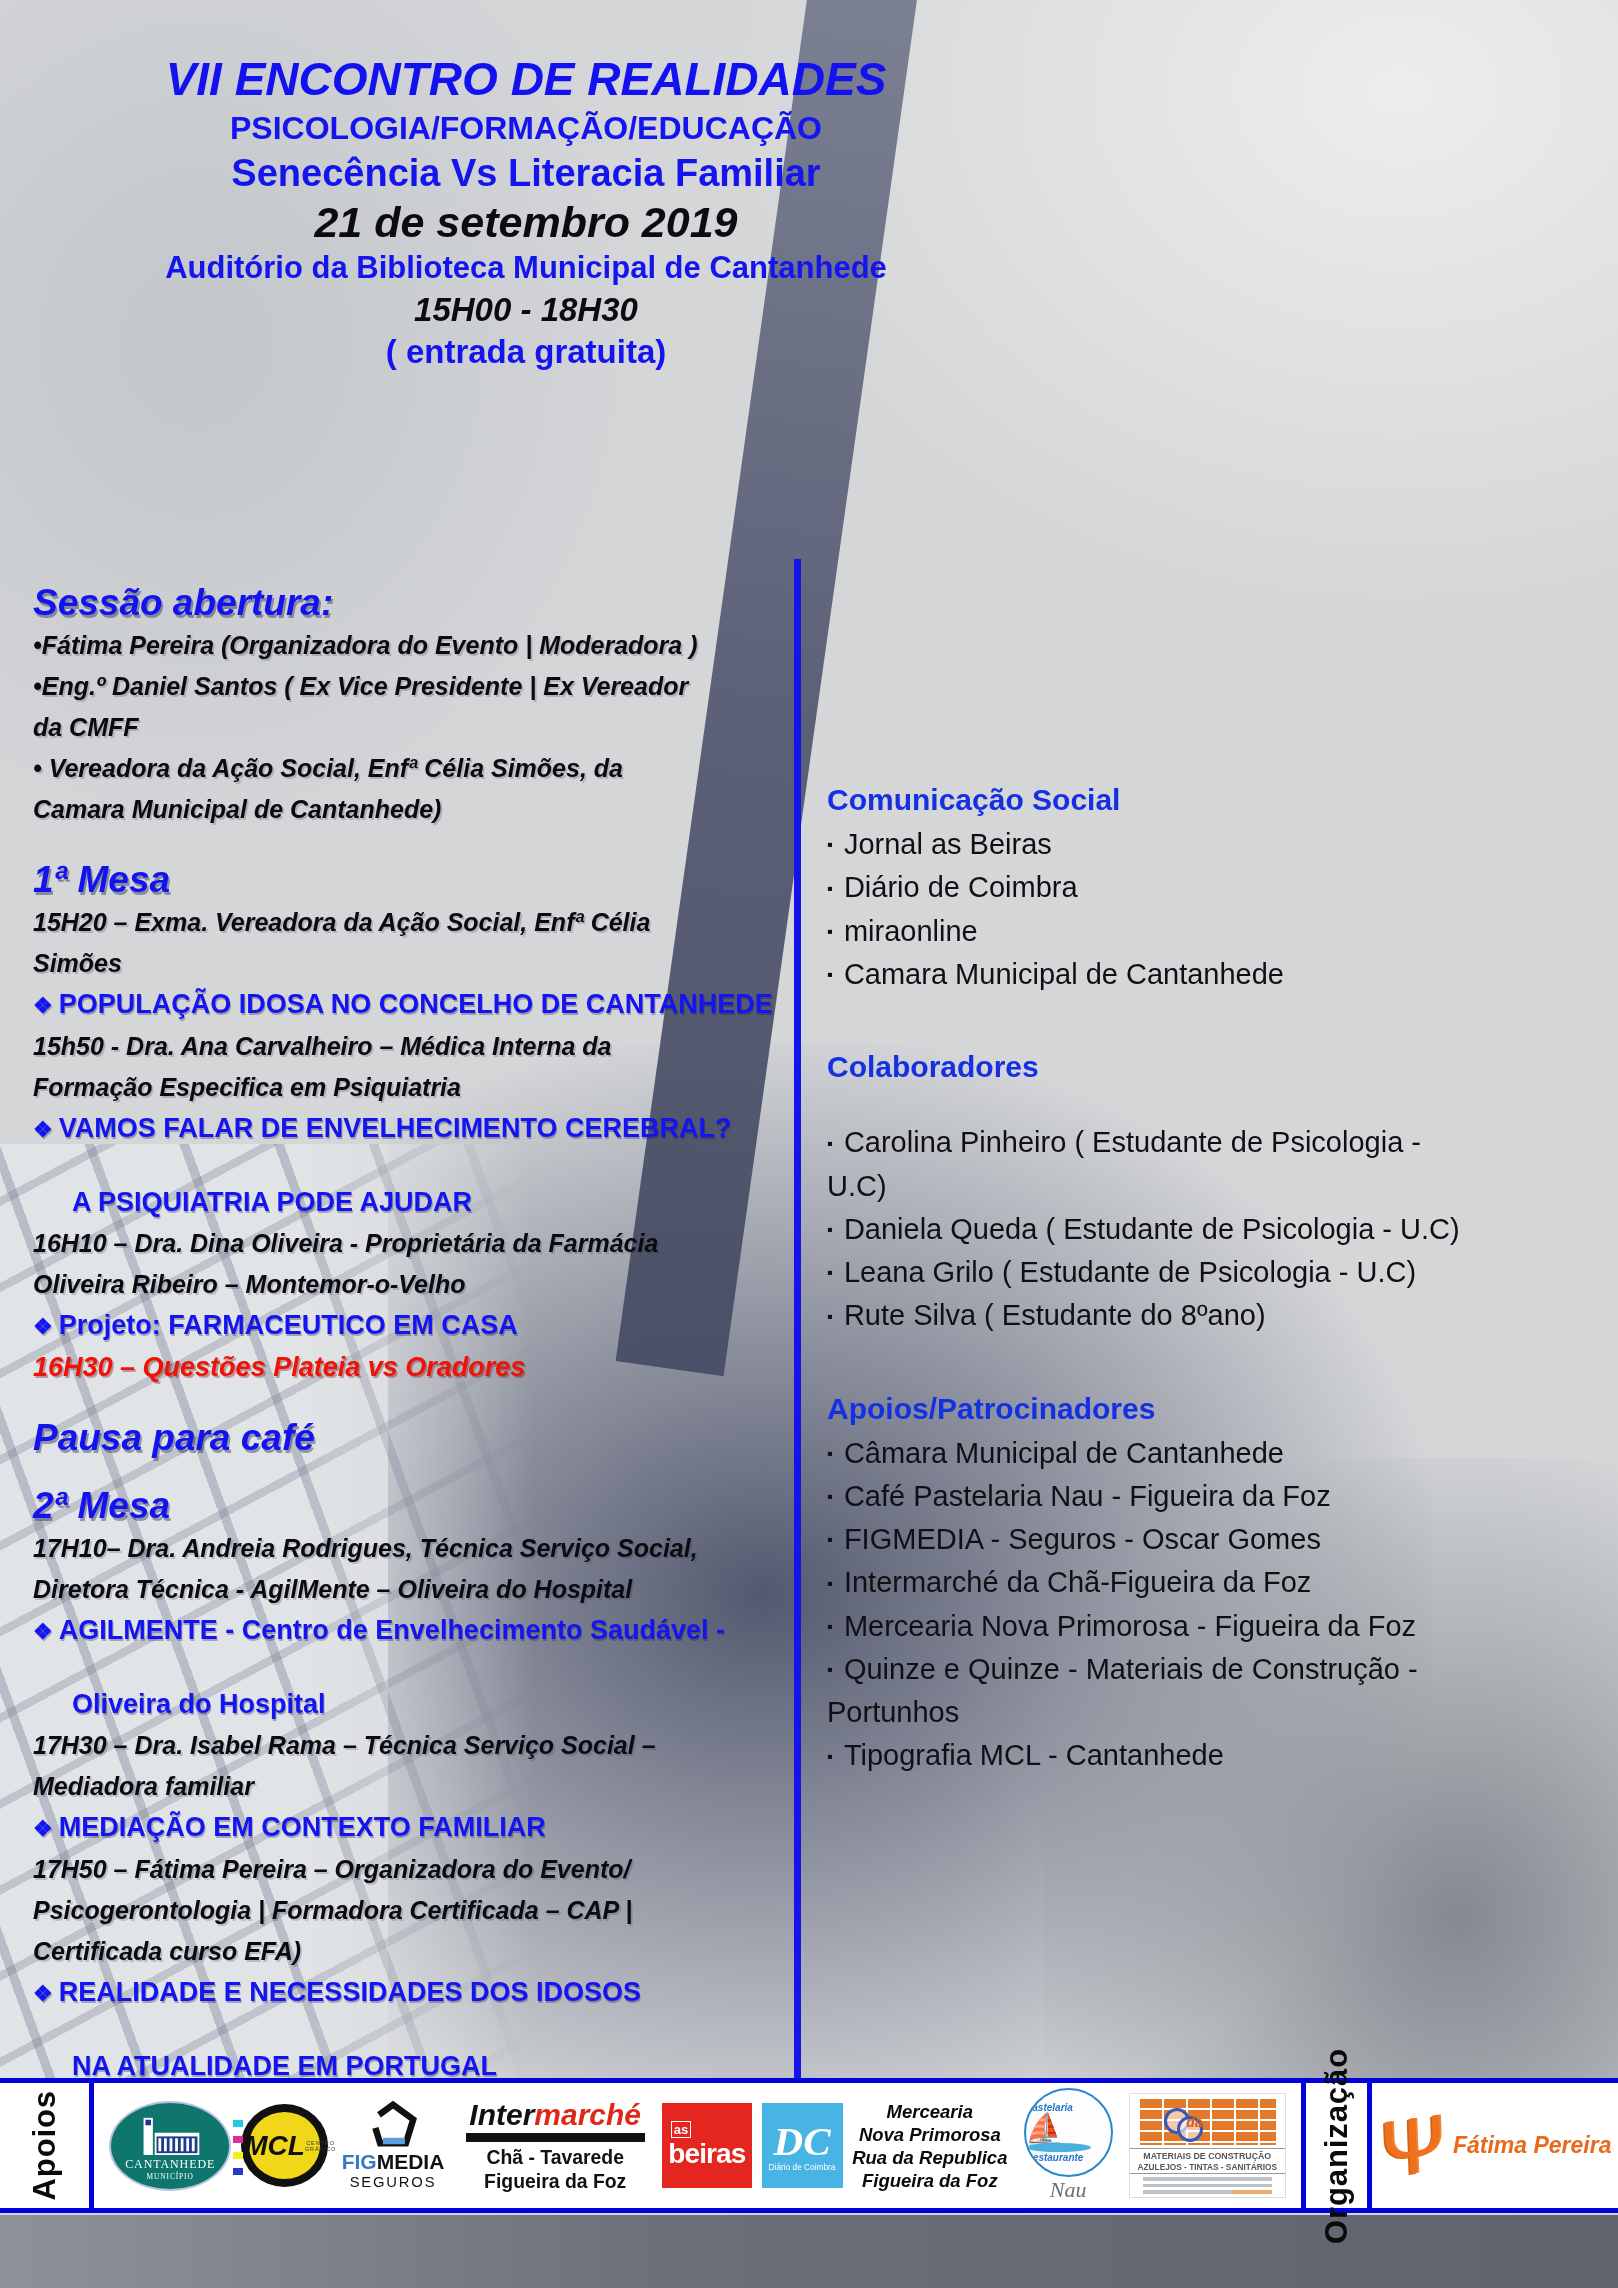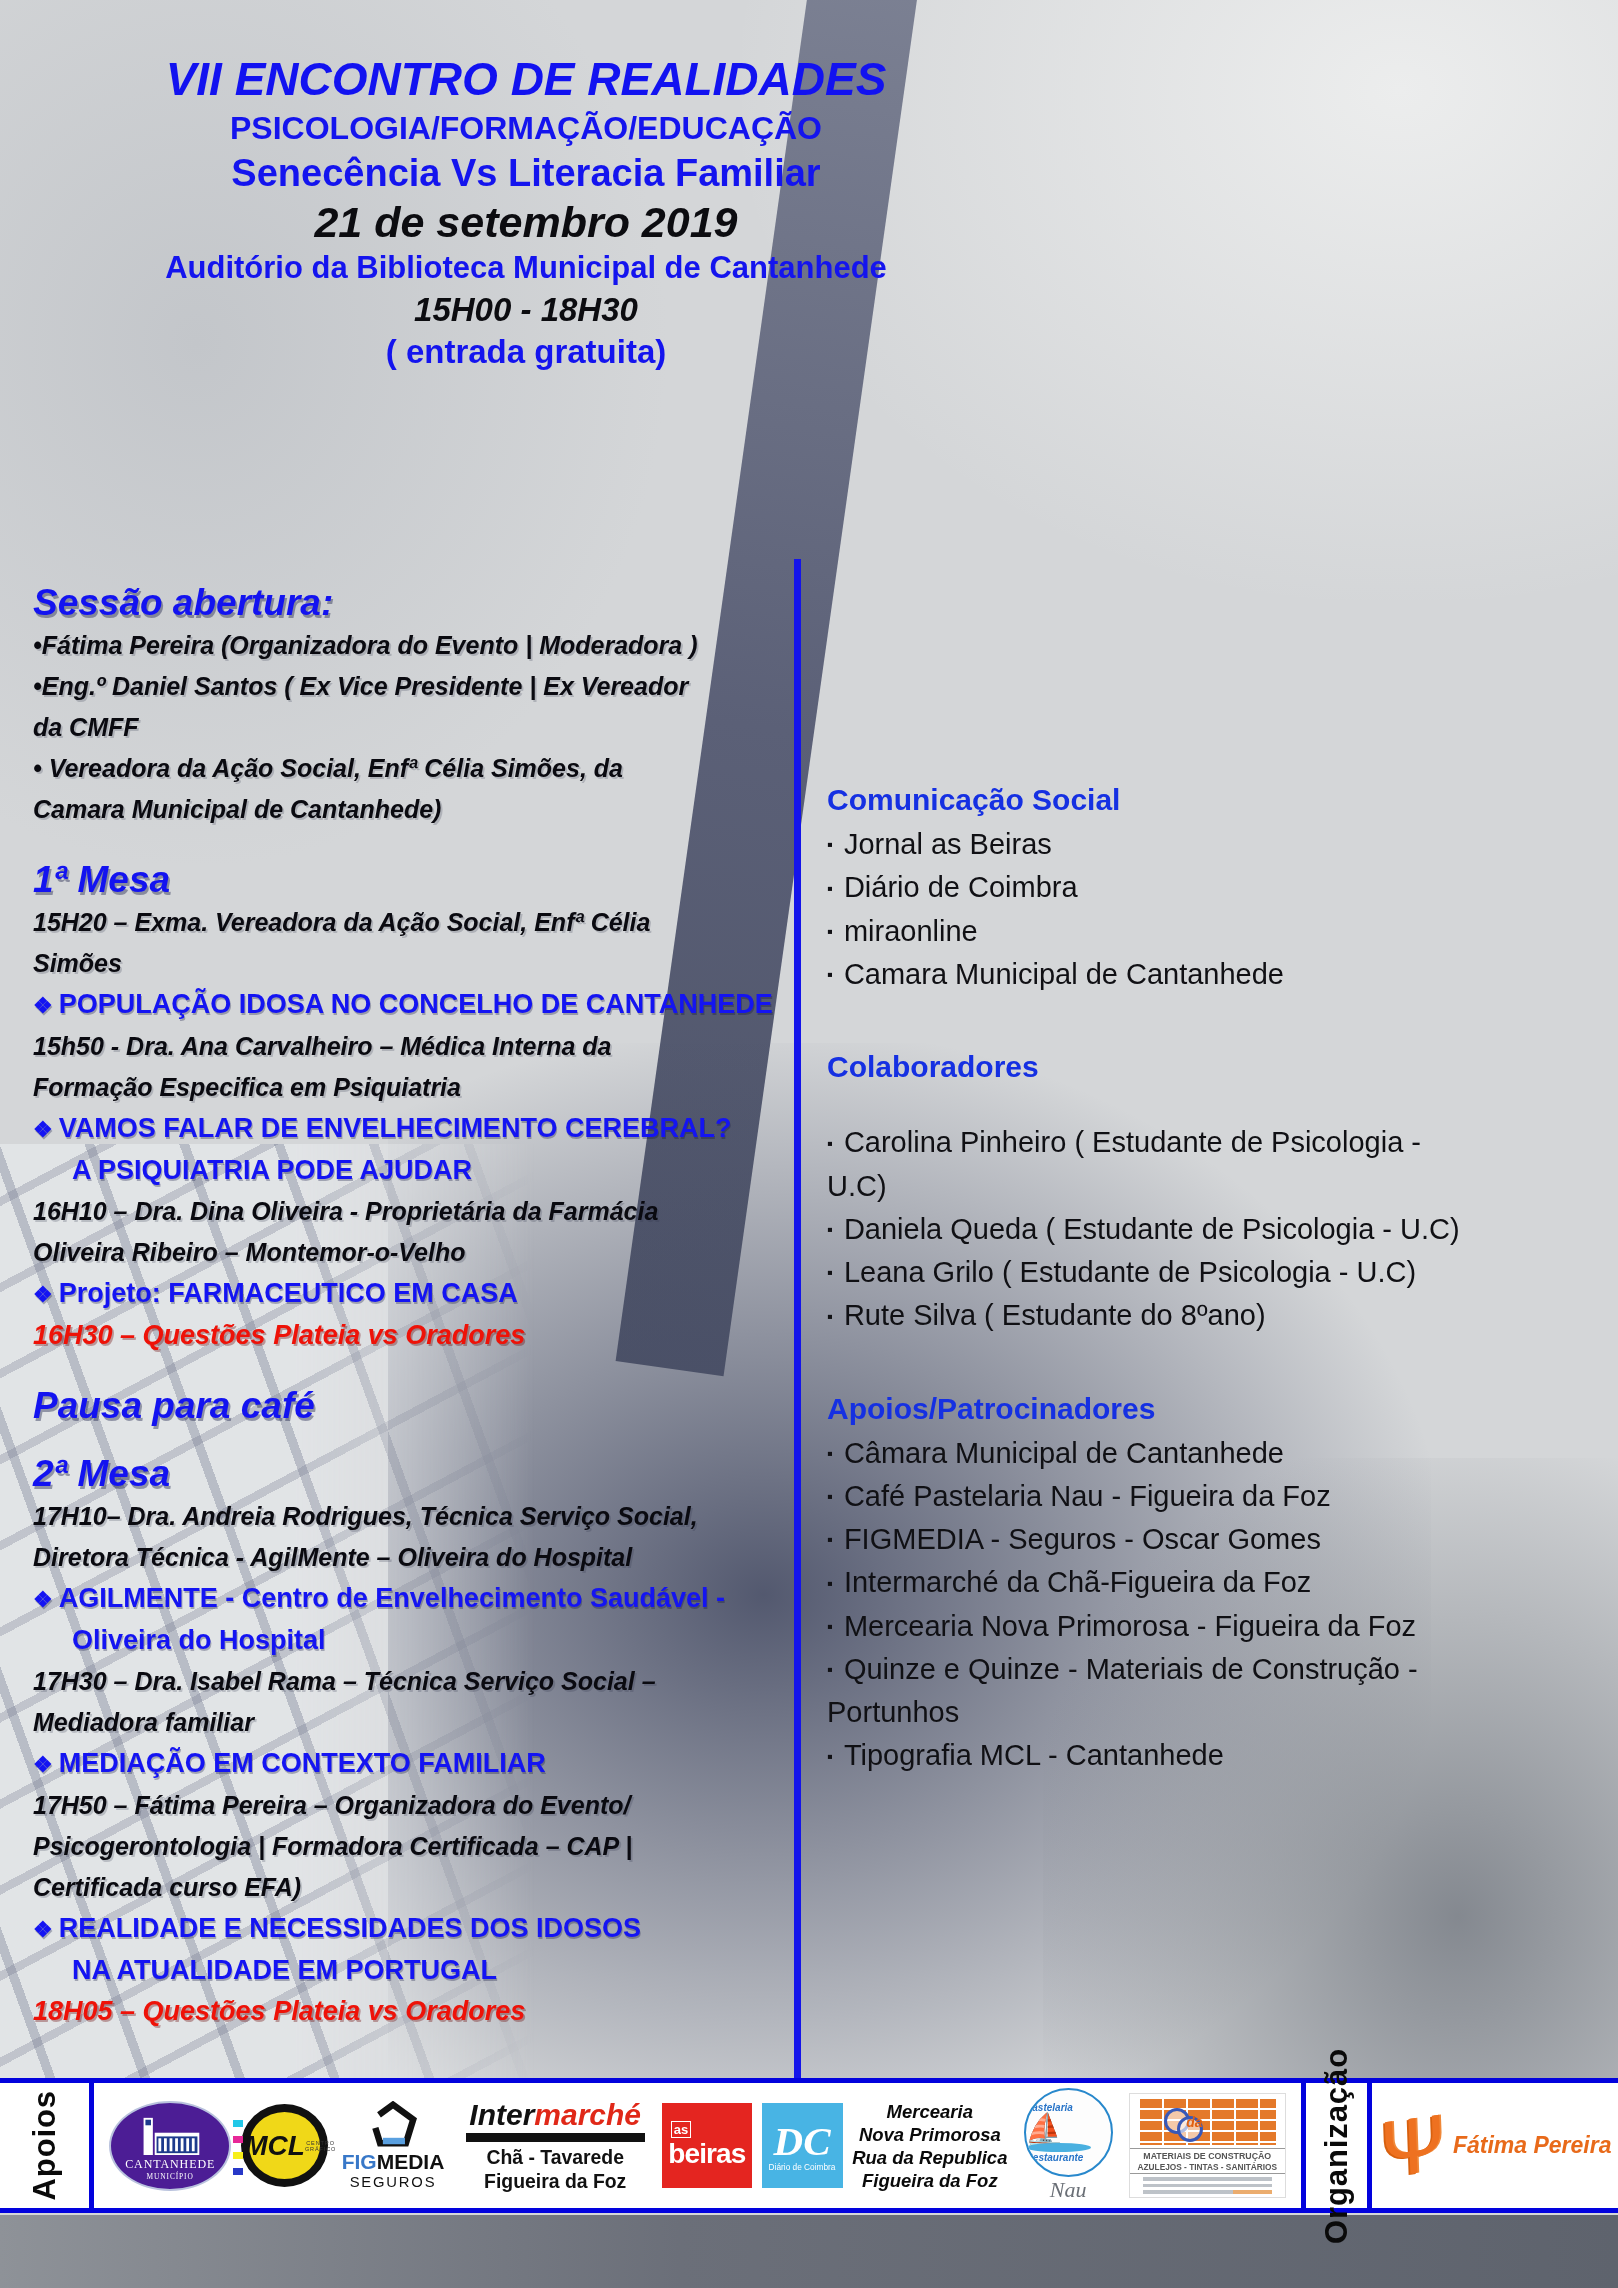--- a/index.html
+++ b/index.html
@@ -38,21 +38,21 @@
   
   .left-col{position:absolute;left:33px;top:581px;width:744px;z-index:3;}
   .line-h{font:italic 800 37px/44px "Liberation Sans",sans-serif;color:#1313f0;
           text-shadow:1.8px 2.8px 0 rgba(12,18,60,.38);}
   .line-b{font:italic 700 25px/41px "Liberation Sans",sans-serif;color:#0a0a10;
           text-shadow:1.8px 1.8px 0 rgba(45,50,75,.22);}
   .line-t{font:700 27px/41px "Liberation Sans",sans-serif;color:#1414f2;
           text-shadow:0.9px 1.8px 0 rgba(12,18,60,.30);}
   .line-t::before{content:"❖ ";font-size:22px;}
   .line-t2{font:700 27px/41px "Liberation Sans",sans-serif;color:#1414f2;padding-left:39px;
-          text-shadow:0.9px 1.8px 0 rgba(12,18,60,.30);}
+          text-shadow:0.9px 1.8px 0 rgba(12,18,60,.30);margin-top:32px;}
   .line-r{font:italic 800 27px/41px "Liberation Sans",sans-serif;color:#ee1208;
           text-shadow:1.8px 1.8px 0 rgba(110,10,10,.35);}
 
   .divider-v{position:absolute;left:794px;top:559px;width:6.5px;height:1519px;background:#1414ea;z-index:2;}
 
   .right-col{position:absolute;left:827px;top:777px;width:646px;z-index:3;}
   .r-h{font:700 30px/46px "Liberation Sans",sans-serif;color:#1530e2;}
   .r-h.sp{margin-top:48px;}
   .r-h.sp2{margin-top:48px;margin-bottom:31px;}
   .r-item{font:400 29px/43px "Liberation Sans",sans-serif;color:#101014;white-space:pre-line;}
@@ -64,21 +64,21 @@
           box-sizing:border-box;display:flex;}
   .f-label{width:89px;display:flex;align-items:center;justify-content:center;}
   .vert{writing-mode:vertical-rl;transform:rotate(180deg);
         font:800 31px "Liberation Sans",sans-serif;color:#0a0a0a;letter-spacing:0.9px;}
   .f-logos{flex:1;display:flex;align-items:center;justify-content:space-evenly;
            border-left:5.5px solid #0202dd;border-right:5.5px solid #0202dd;padding:0 5.5px;}
   .f-org-label{width:61px;display:flex;align-items:center;justify-content:center;}
   .f-org{width:247px;border-left:5.5px solid #0202dd;display:flex;align-items:center;justify-content:center;gap:7.4px;}
 
   .lg{text-align:center;}
-  .lg-cant{width:122px;height:90px;border-radius:50%;background:#4c1d95;color:#fff;
+  .lg-cant{width:122px;height:90px;border-radius:50%;background:#0f766e;color:#fff;
            display:flex;flex-direction:column;align-items:center;justify-content:flex-end;
            padding-bottom:7.4px;box-sizing:border-box;border:2.8px solid #b9c2dd;}
   .cant-bld{width:65px;height:39px;margin-bottom:1.8px;}
   .cant-n{font-family:"Liberation Serif",serif;font-size:12px;letter-spacing:0.9px;}
   .cant-s{font-family:"Liberation Serif",serif;font-size:7.4px;letter-spacing:0.9px;}
   .lg-mcl{width:87px;height:83px;border-radius:50%;background:#f0d818;border:8.3px solid #111;
           box-sizing:border-box;display:flex;flex-direction:row;align-items:center;justify-content:center;}
   .mcl-bars span{display:inline-block;width:10px;height:6.5px;margin:0 0.9px;}
   .mcl-n{font:italic 900 28px "Liberation Sans",sans-serif;color:#111;line-height:28px;}
   .mcl-s{font-size:5.5px;color:#333;letter-spacing:0.9px;}

